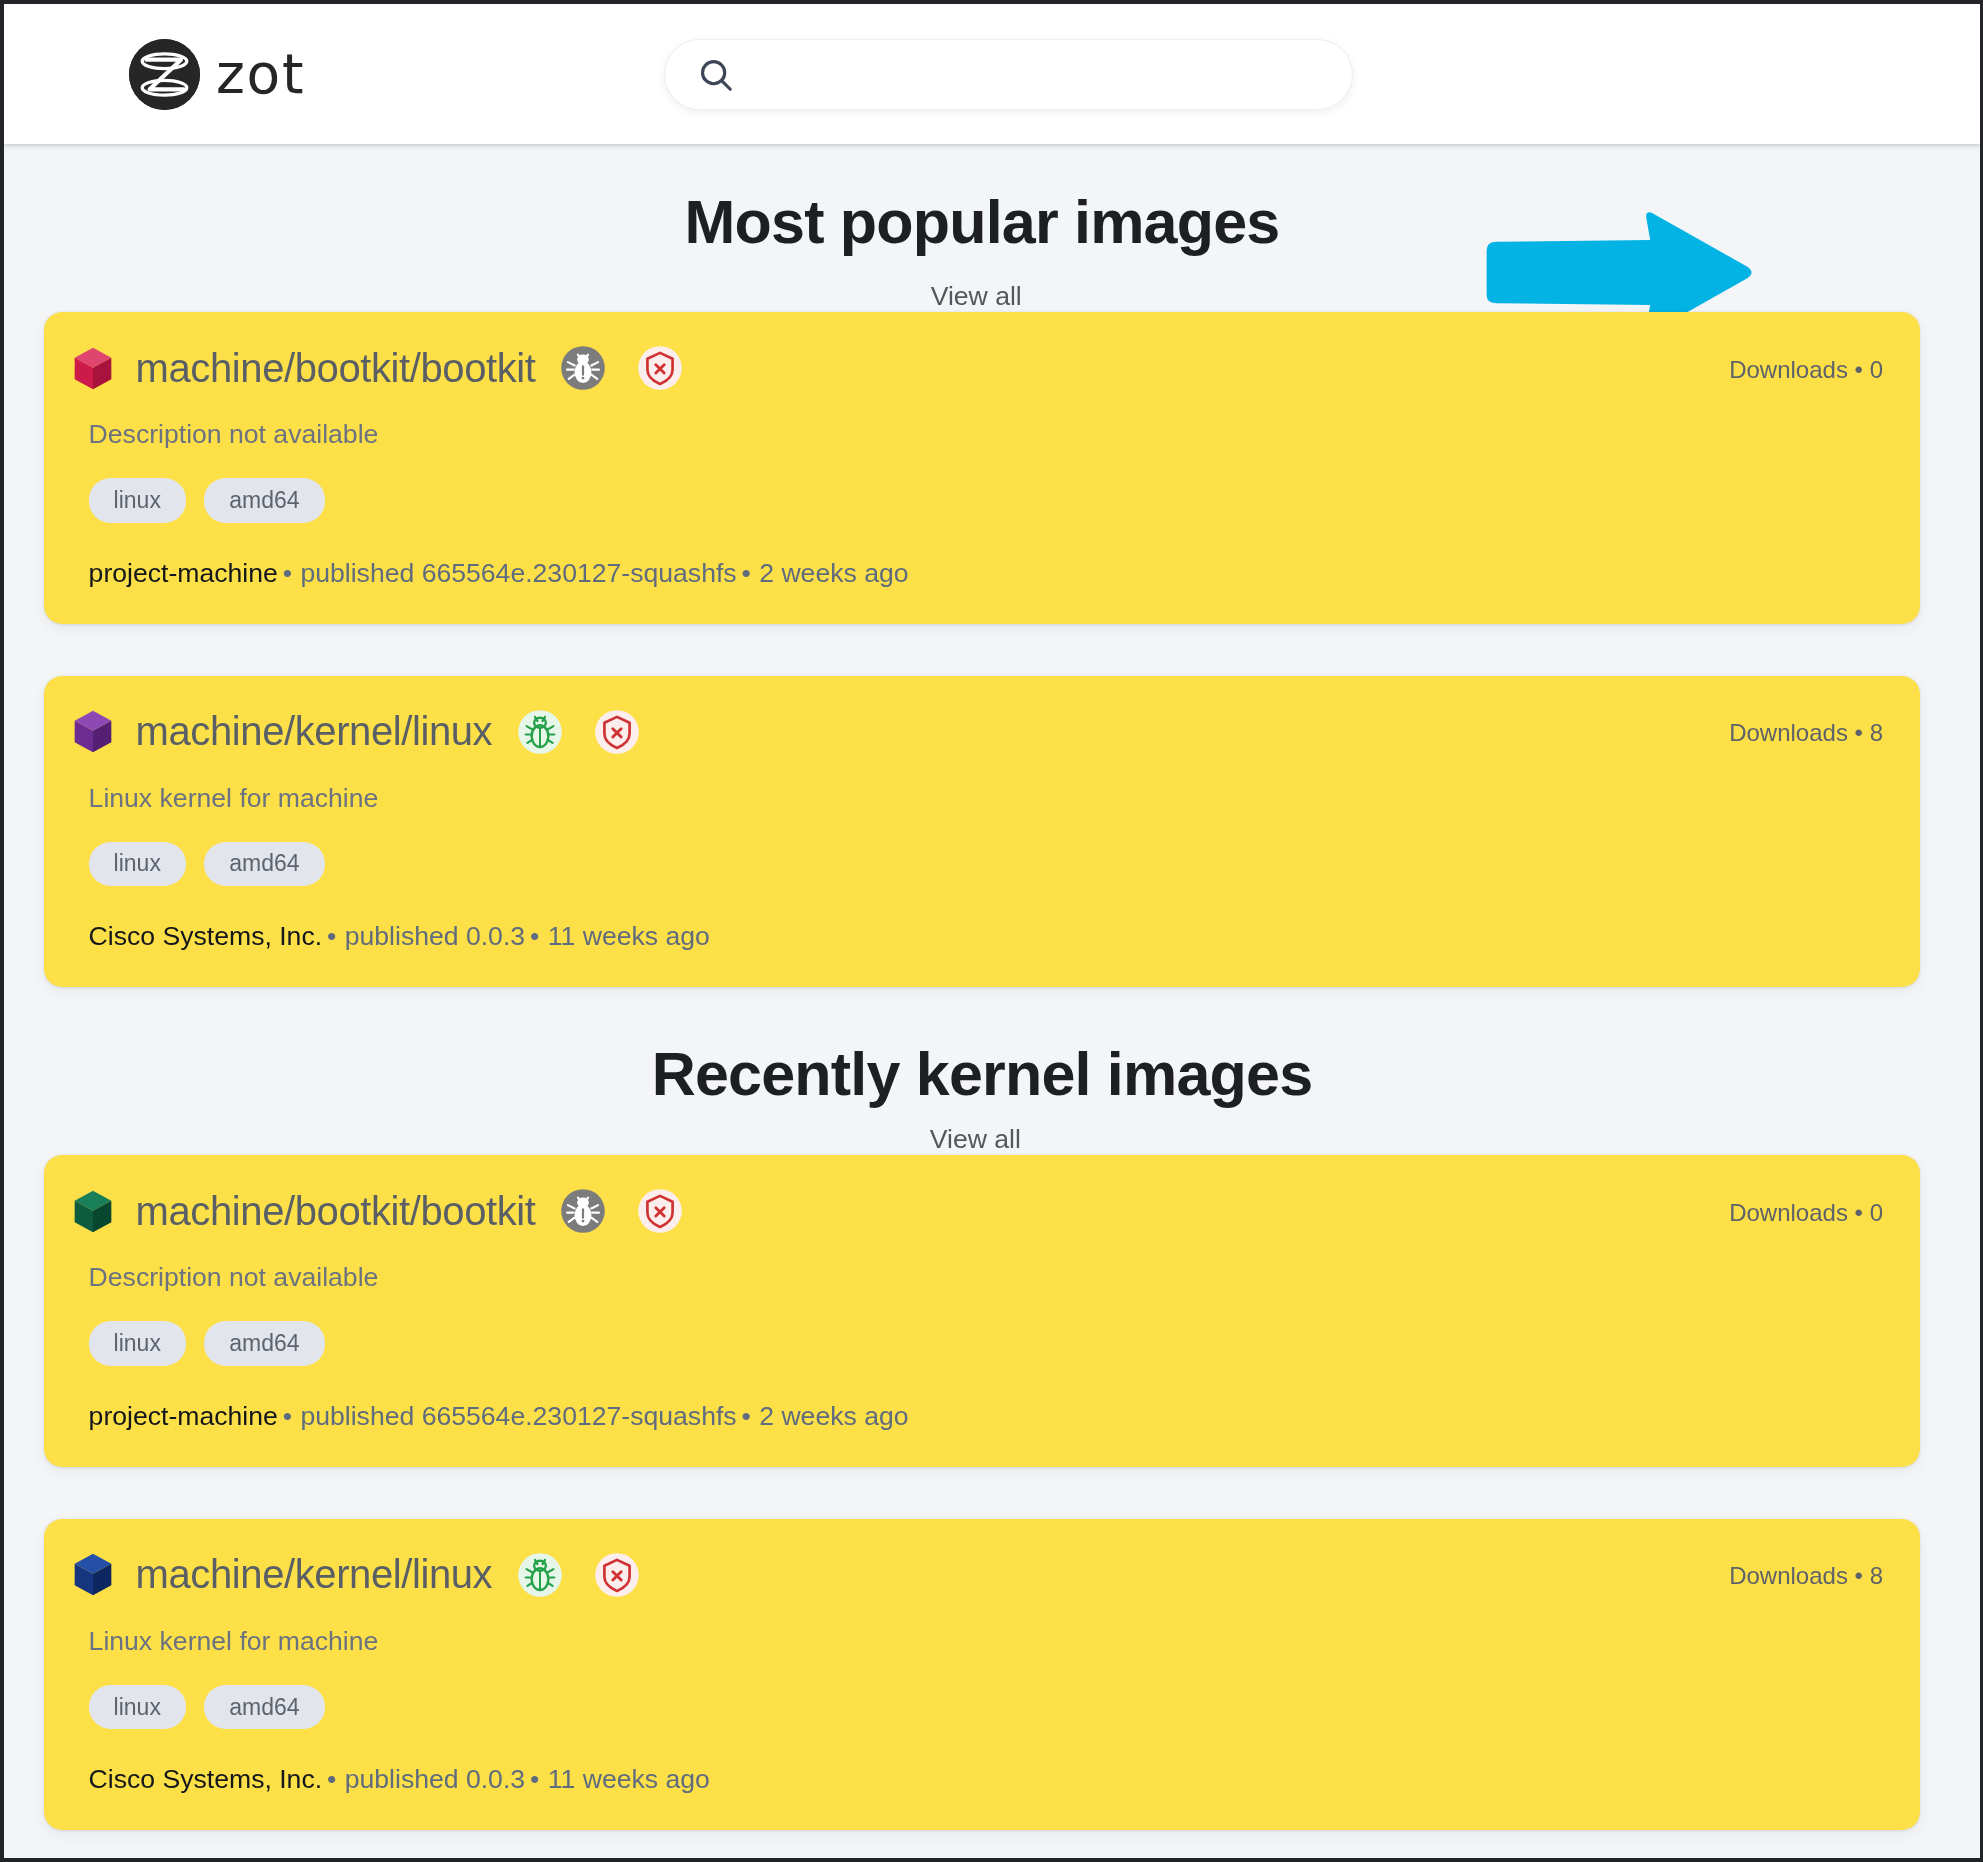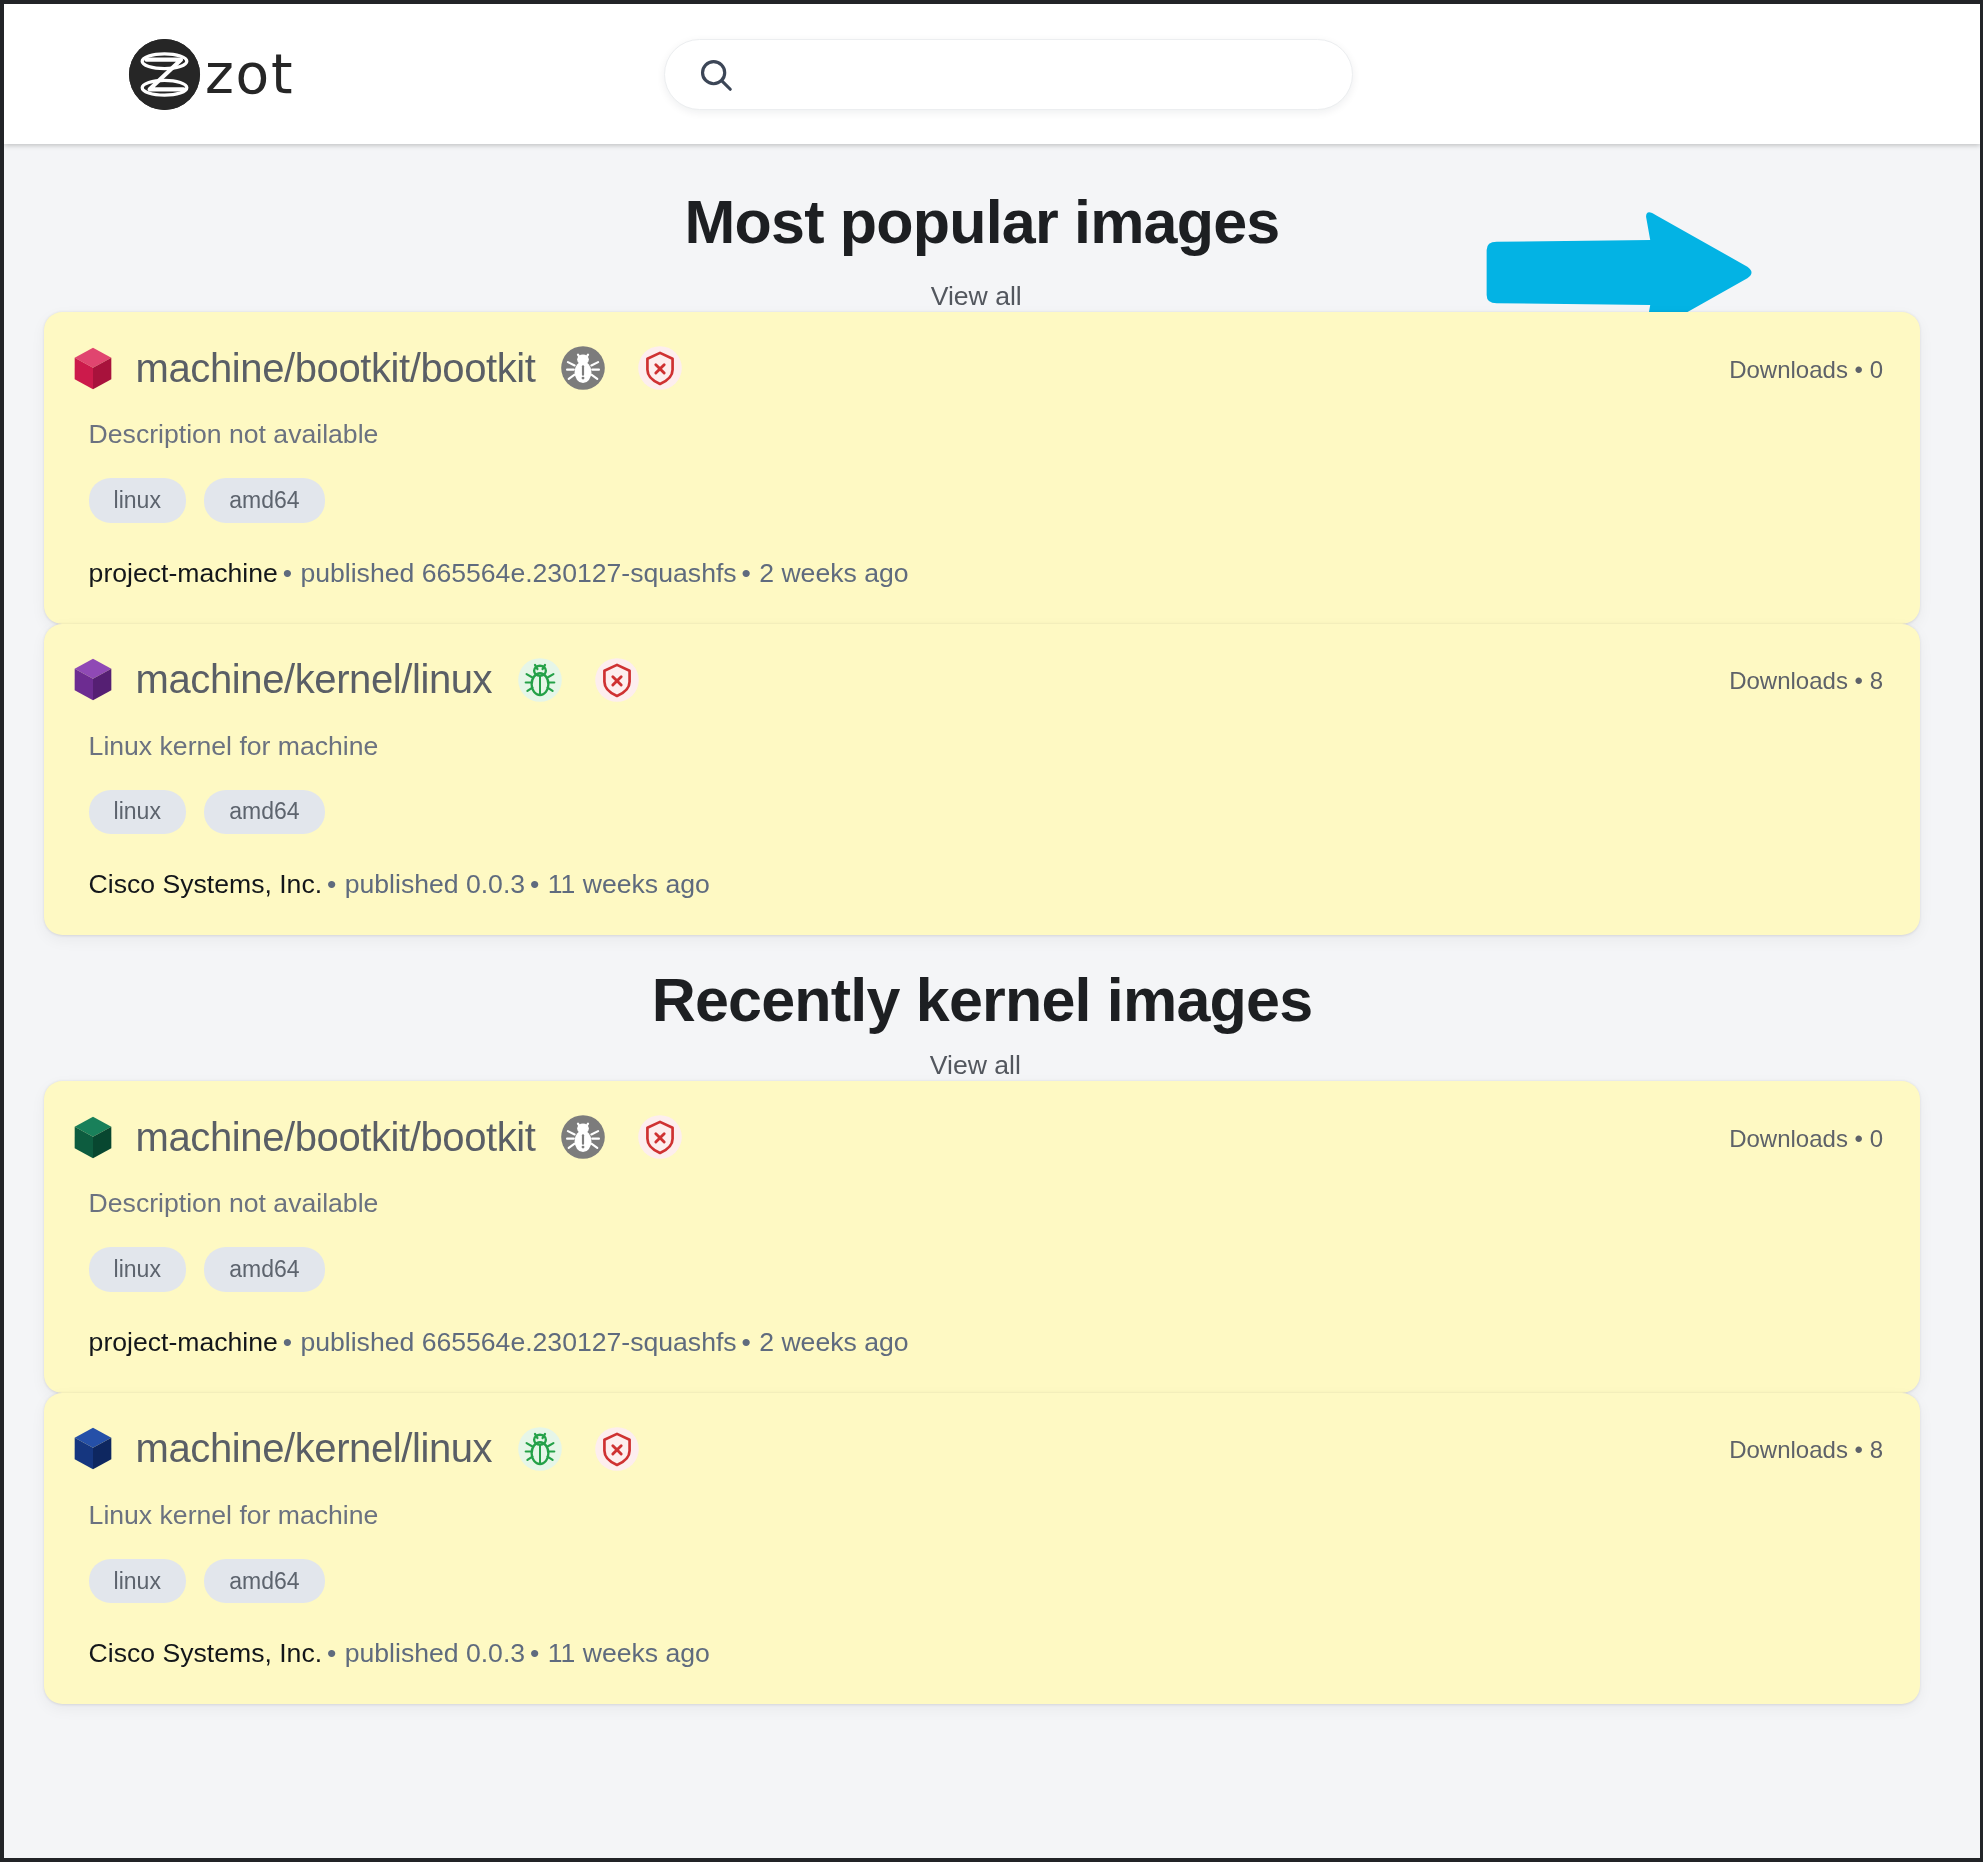--- a/index.html
+++ b/index.html
@@ -23,21 +23,21 @@
     height: 140px;
     background: #ffffff;
     display: flex;
     align-items: center;
     box-shadow: 0 1.7px 5px rgba(0,0,0,0.22);
     z-index: 5;
   }
   .logo-wrap {
     display: flex; align-items: center;
     margin-left: 125px;
-    gap: 5px;
+    gap: 16px;
   }
   .logo-mark {
     width: 71px; height: 71px; border-radius: 50%;
     background: #262626;
     position: relative;
     flex: none;
   }
   .logo-mark svg { position: absolute; left: 0; top: 0; }
   .logo-text {
     font-size: 55px;
@@ -109,24 +109,25 @@
   .arrow {
     position: absolute;
     right: 166px;
     top: 23px;
     width: 274px; height: 125px;
     pointer-events: none;
   }
 
   
   .card {
-    background: #fef9c3;
+    background: #fde047;
     border-radius: 18.3px;
     box-shadow: 0 0.8px 2.5px rgba(16,24,40,0.10), 0 5px 15px rgba(16,24,40,0.05);
     padding: 30px 37px 35px 28px;
+    margin-bottom: 52px;
     position: relative;
   }
   .card-top {
     display: flex;
     align-items: center;
     justify-content: space-between;
   }
   .card-title-row {
     display: flex;
     align-items: center;

